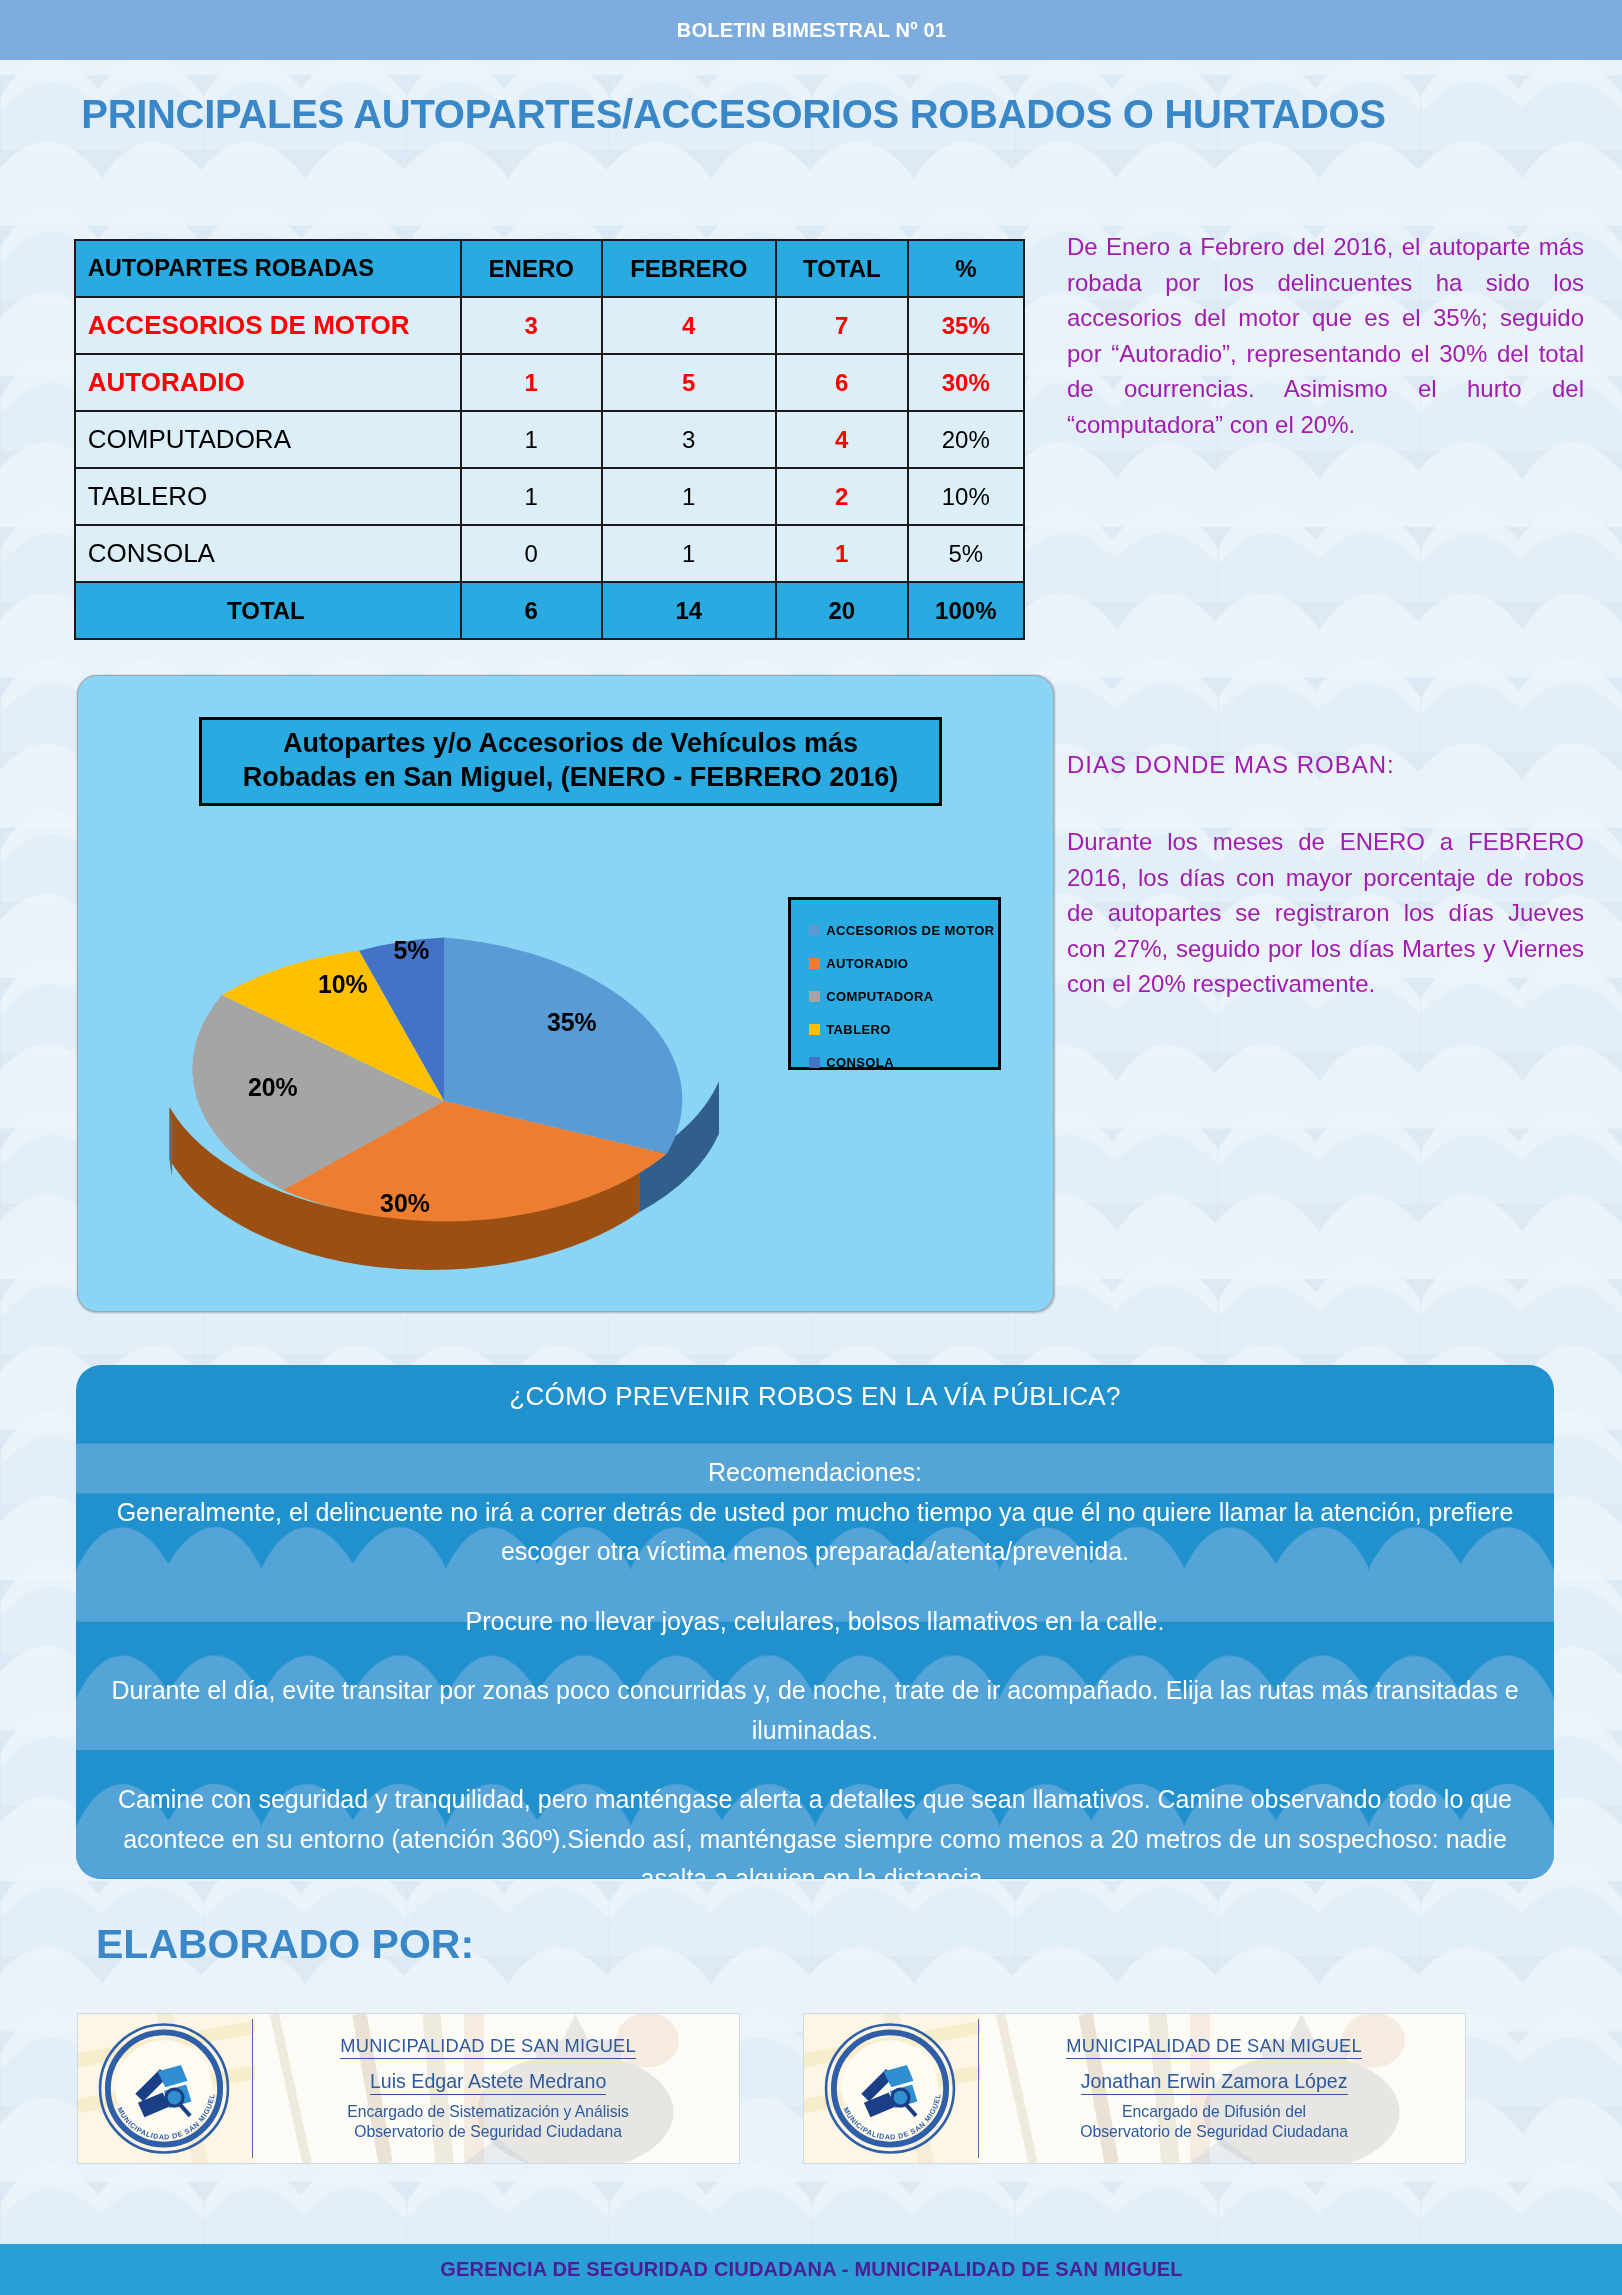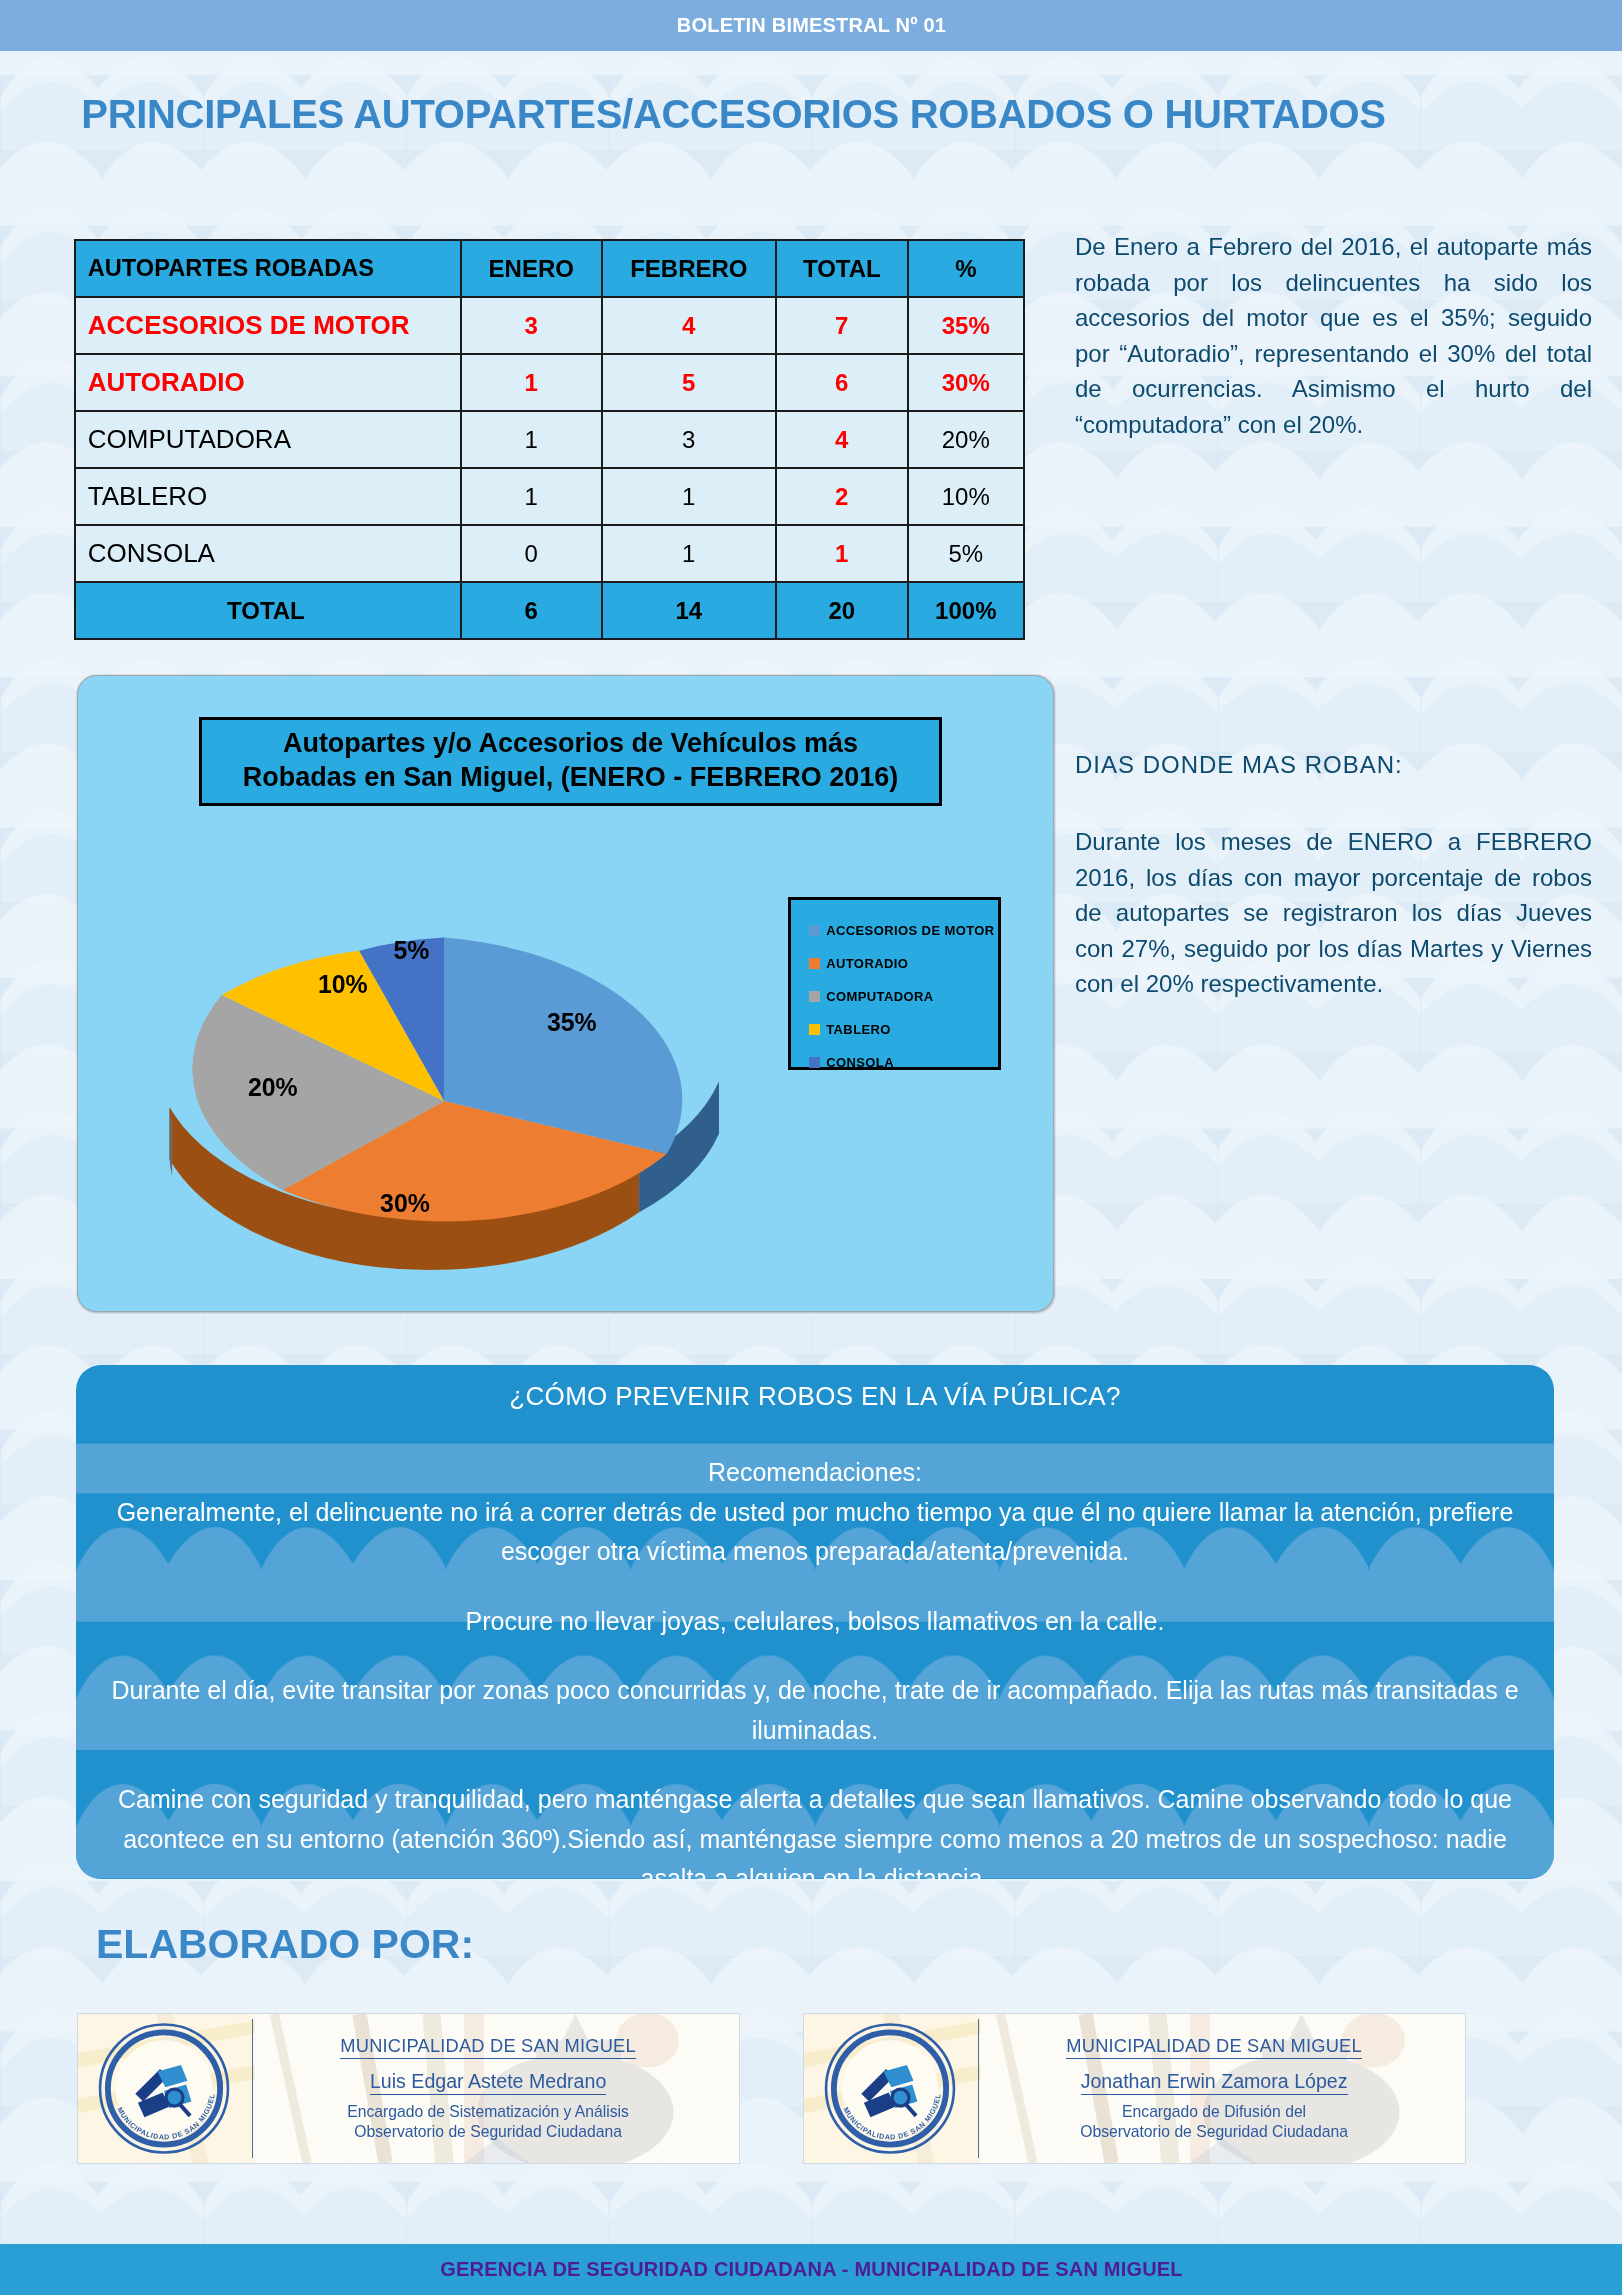--- a/index.html
+++ b/index.html
@@ -5,21 +5,21 @@
   html,body{margin:0;padding:0;}
   body{
     width:1623px;height:2295px;position:relative;overflow:hidden;
     font-family:"Liberation Sans",sans-serif;
     background:#dceaf6;
   }
   
   #bg-pattern{position:absolute;inset:0;z-index:0;}
   
   .topbar{
-    position:absolute;left:0;top:0;width:1623px;height:51px;
+    position:absolute;left:0;top:0;width:1623px;height:60px;
     background:#7cadde;z-index:3;
     display:flex;align-items:center;justify-content:center;
   }
   .topbar-title{
     color:#ffffff;font-weight:bold;font-size:20px;letter-spacing:0.2px;
     font-family:"Liberation Sans",sans-serif;
   }
   
   .page-title{
     position:absolute;left:0;top:92px;width:1467px;text-align:center;z-index:3;
@@ -40,24 +40,23 @@
   table.data th.c-t{width:122px;}
   table.data th.c-p{width:106px;}
   table.data tbody td{background:#dceef7;}
   table.data td.name{text-align:left;padding-left:11.8px;font-size:26px;}
   table.data tr.hl td{color:#ff0000;font-weight:bold;}
   table.data td.red{color:#ff0000;font-weight:bold;}
   table.data tr.total td{background:#29abe2;font-weight:bold;color:#000;}
   table.data tr.total td.name{text-align:center;padding-left:0;font-size:24px;}
   
   .side-text{
-    position:absolute;z-index:3;color:#0c4a6e;
+    position:absolute;z-index:3;color:#a21caf;
     font-size:24px;line-height:1.48;text-align:justify;
     font-family:"Liberation Sans",sans-serif;
-    margin-left:8px;
   }
   #intro-paragraph{left:1067px;top:229px;width:517px;}
   #days-heading{left:1067px;top:747px;width:517px;font-size:24px;letter-spacing:1px;}
   #days-paragraph{left:1067px;top:824px;width:517px;}
   
   .chart-panel{
     position:absolute;left:77px;top:675px;width:975px;height:635px;
     background:#8ad5f5;border:1.3px solid #9aa6ad;border-radius:19.6px;z-index:3;
     box-shadow:0.7px 0.7px 2px rgba(0,0,0,.25);
   }

